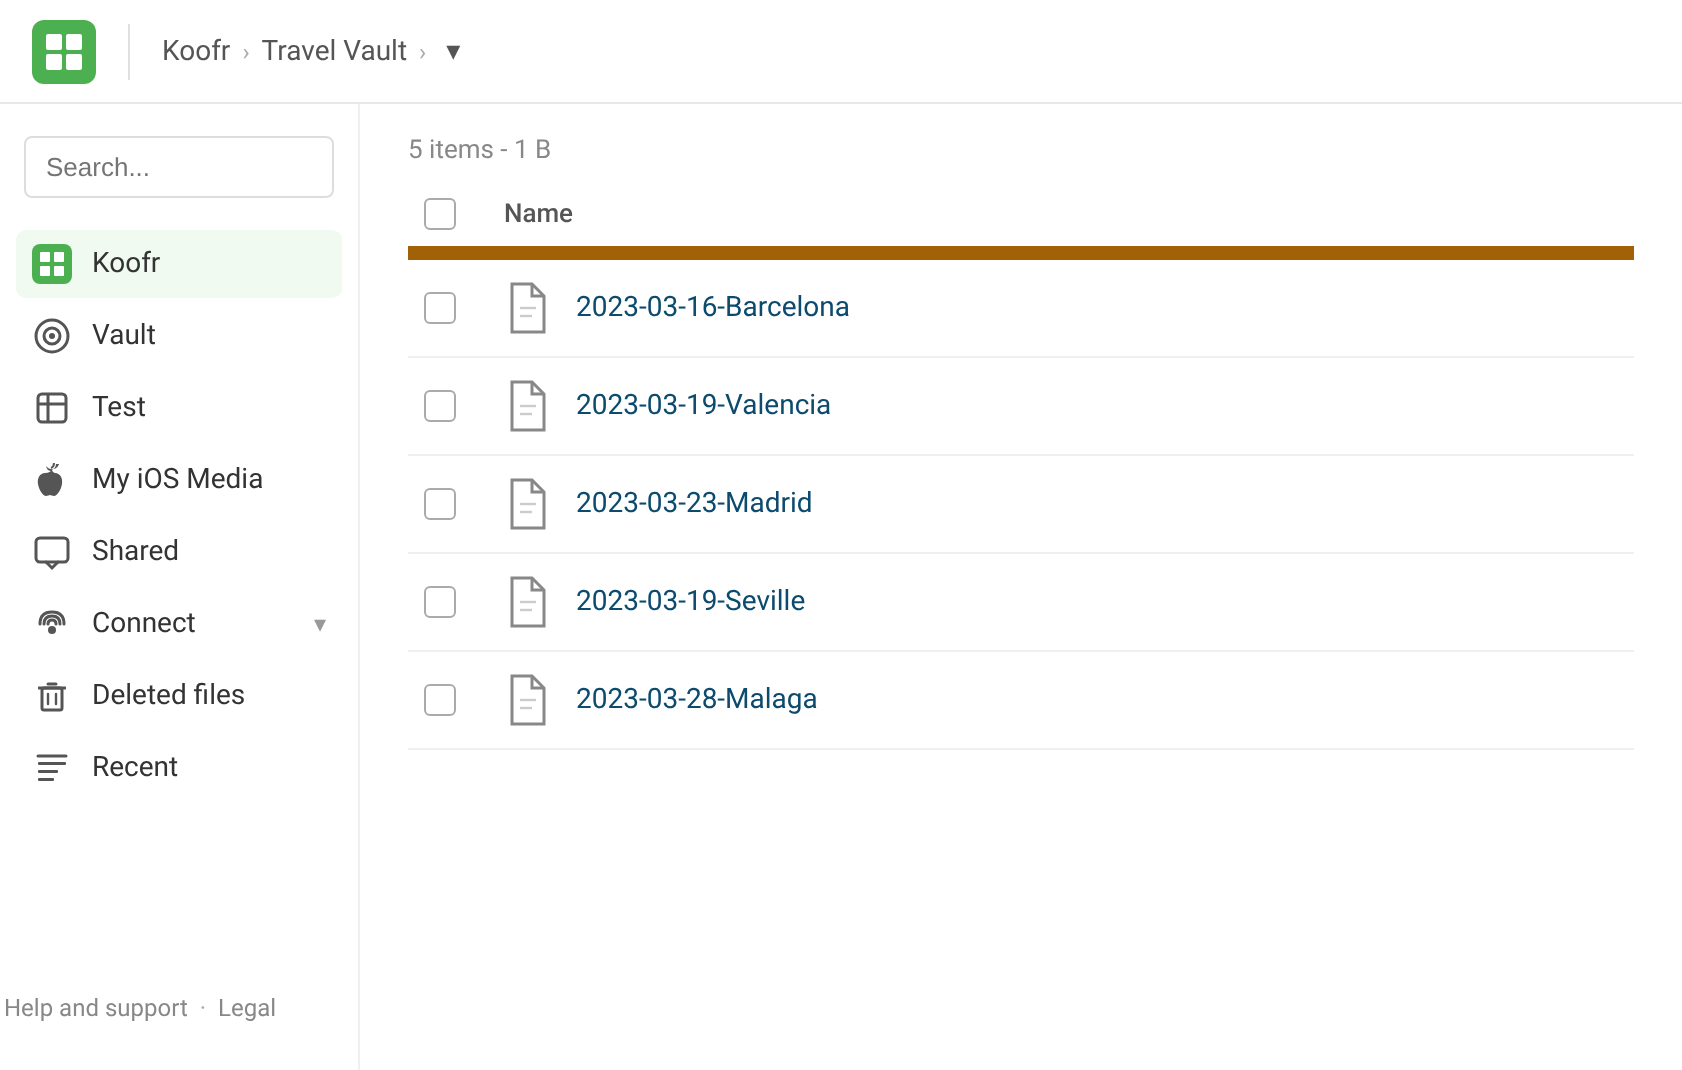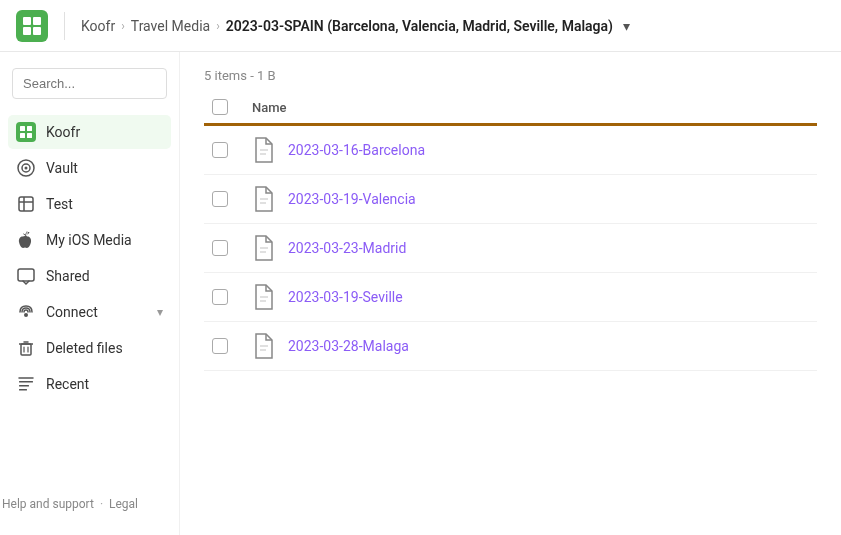--- a/index.html
+++ b/index.html
@@ -143,33 +143,33 @@
     .file-table {
       width: 100%;
       border-collapse: collapse;
     }
     .file-table thead tr th {
       padding: 8px 12px;
       text-align: left;
       font-size: 13px;
       color: #555;
       font-weight: 500;
-      border-bottom: 3px solid #a16207;
+      border-bottom: 7px solid #a16207;
     }
     .file-table thead tr th.checkbox-col {
       width: 36px;
       padding: 8px 8px;
     }
     .file-table tbody tr {
       border-bottom: 1px solid #f0f0f0;
     }
     .file-table tbody tr td {
       padding: 10px 12px;
       font-size: 14px;
-      color: #8b5cf6;
+      color: #0c4a6e;
     }
     .file-table tbody tr td.checkbox-col {
       padding: 10px 8px;
     }
     .file-name-cell {
       display: flex;
       align-items: center;
       gap: 12px;
       cursor: pointer;
     }
@@ -197,23 +197,22 @@
       <rect x="7" y="7" width="8" height="8" rx="1" fill="white"></rect>
       <rect x="17" y="7" width="8" height="8" rx="1" fill="white"></rect>
       <rect x="7" y="17" width="8" height="8" rx="1" fill="white"></rect>
       <rect x="17" y="17" width="8" height="8" rx="1" fill="white"></rect>
     </svg>
   </div>
   <div class="separator-vertical"></div>
   <nav class="breadcrumb">
     <span class="crumb">Koofr</span>
     <span class="arrow">›</span>
-    <span class="crumb">Travel Media</span>
+    <span class="crumb">Travel Vault</span>
     <span class="arrow">›</span>
-    <span class="crumb active">2023-03-SPAIN (Barcelona, Valencia, Madrid, Seville, Malaga)</span>
     <span class="dropdown-icon">▾</span>
   </nav>
 </div>
 
 <div class="main-layout">
 
   <aside class="sidebar">
     <div class="search-container">
       <input class="search-input" type="text" placeholder="Search..." style="">
     </div>

